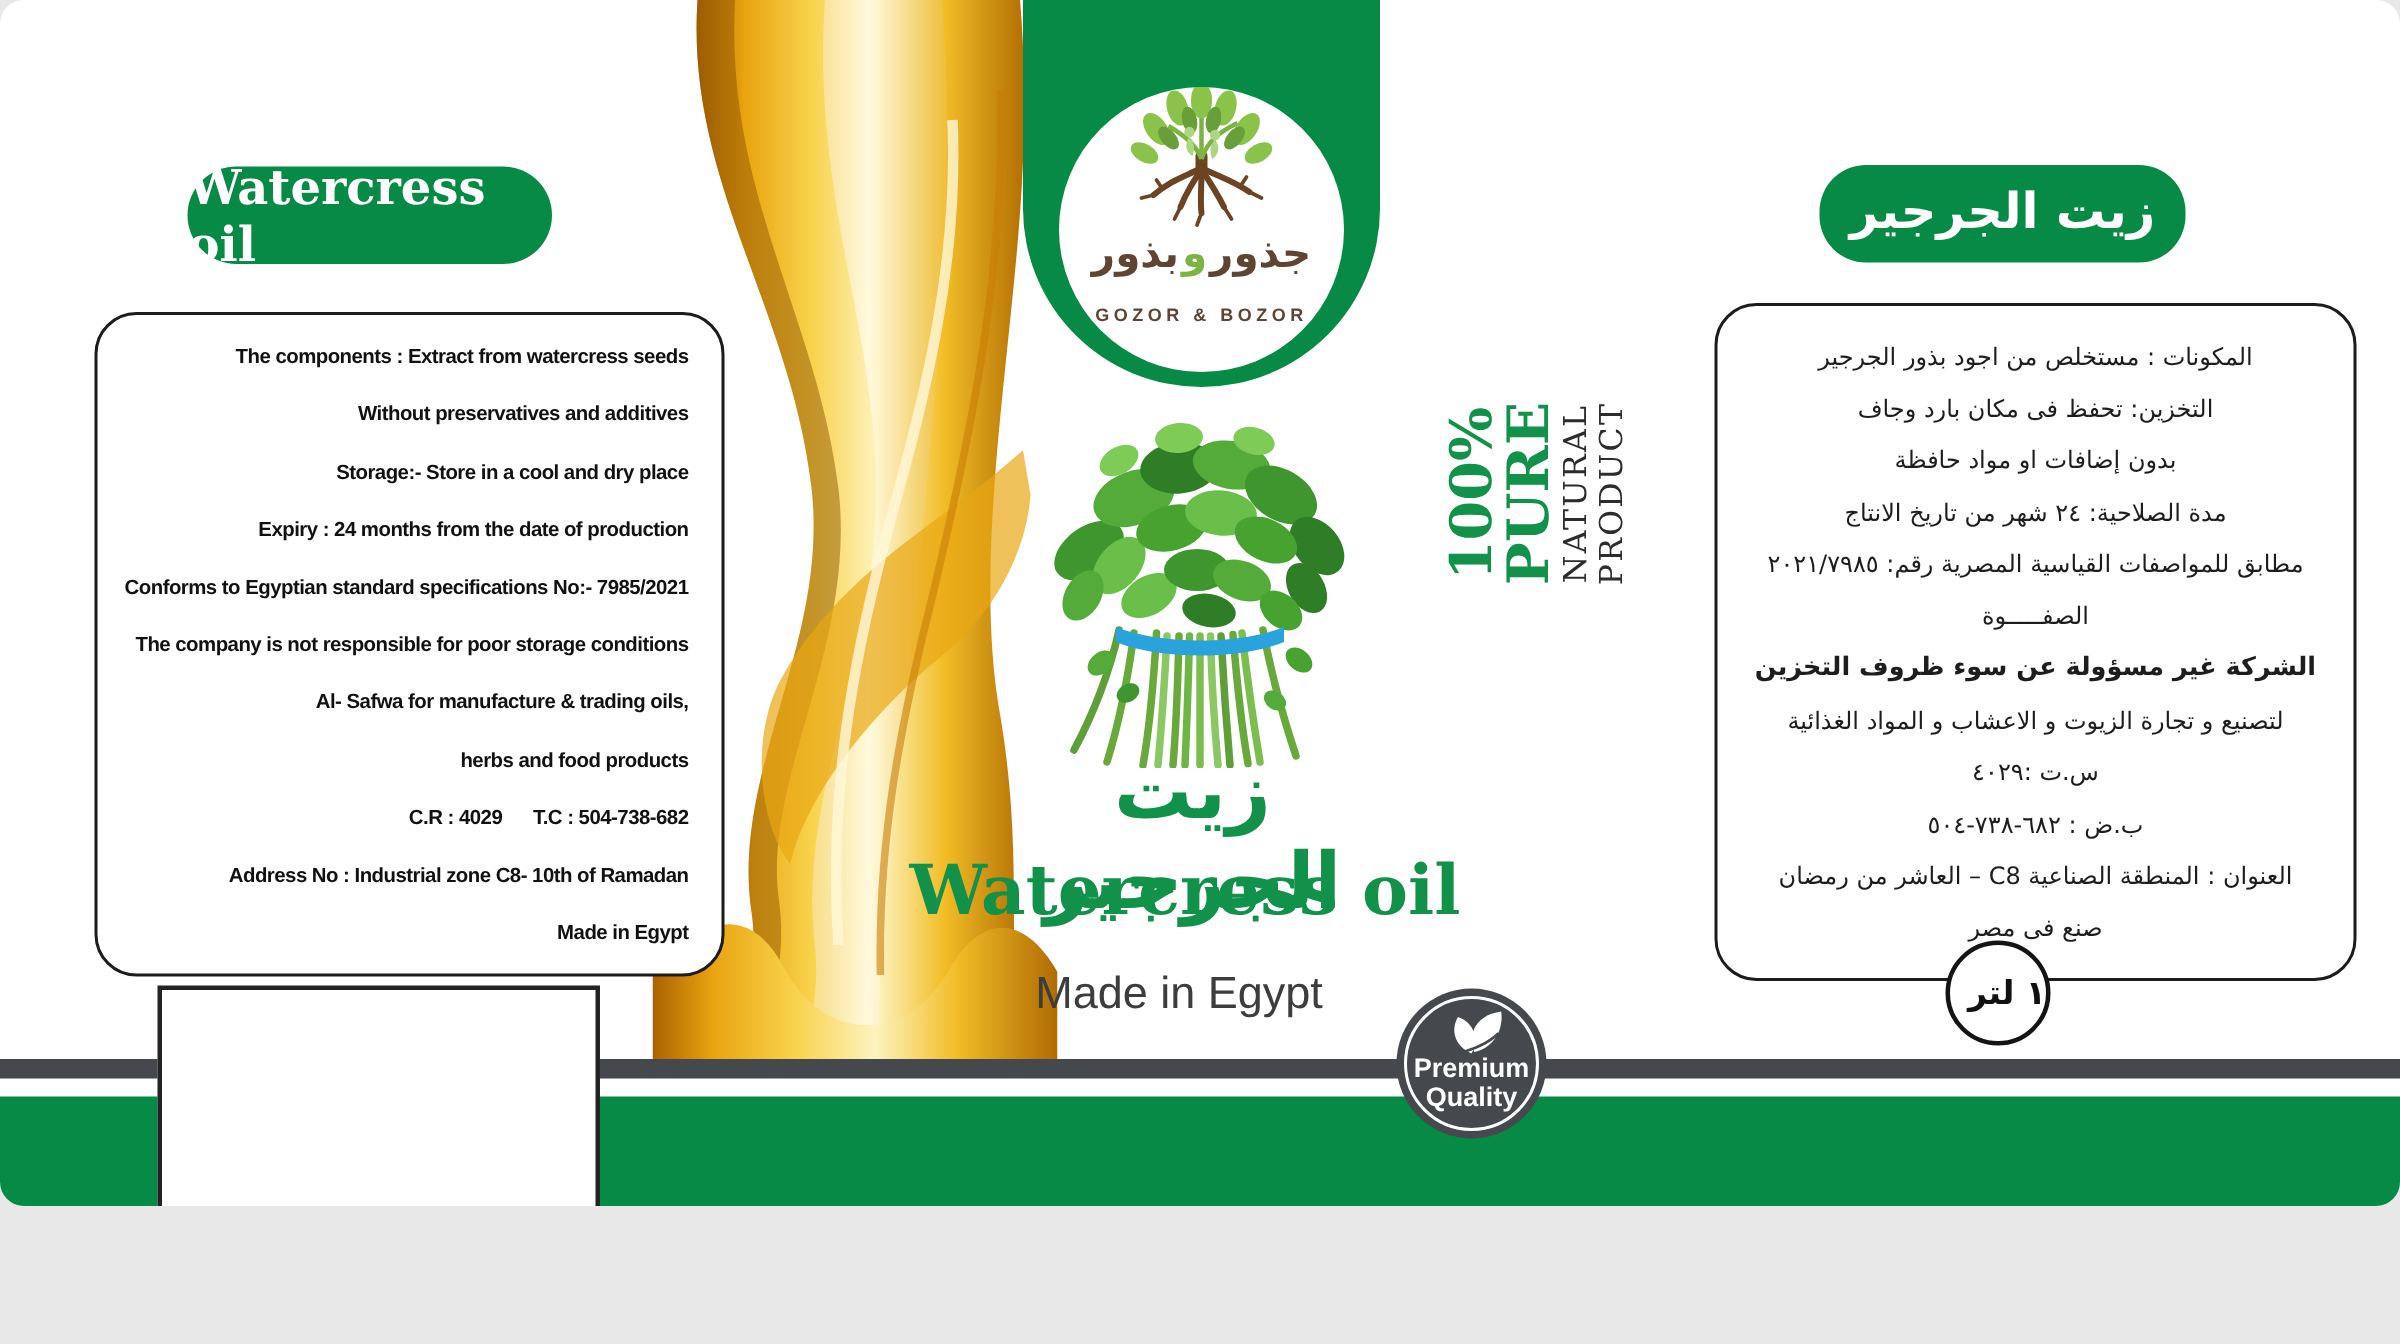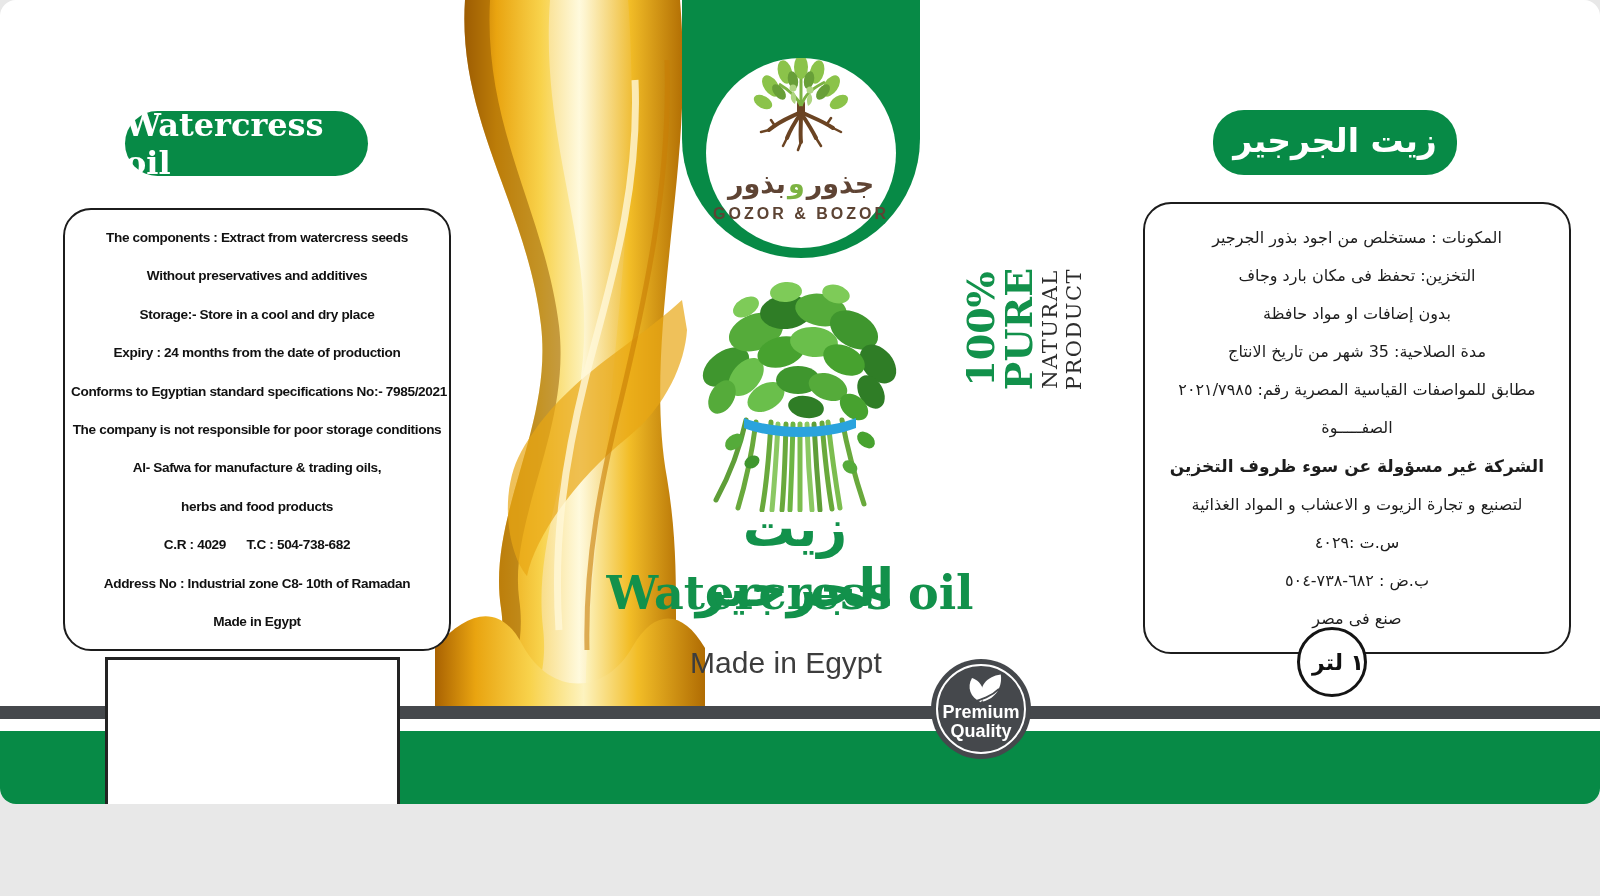--- a/index.html
+++ b/index.html
@@ -14,21 +14,21 @@
   }
   .pill-left{left:125px;top:111px;width:243px;height:65px;border-radius:33px;
     font-family:"DejaVu Serif",serif;font-weight:bold;font-size:32px;}
   .pill-right{left:1213px;top:110px;width:244px;height:61px;border-radius:31px;
     font-family:"DejaVu Sans",sans-serif;font-weight:bold;font-size:33px;direction:rtl;padding-bottom:4px;}
   
   .infobox{
     position:absolute;background:#fff;border:2.5px solid #1c1c1c;border-radius:28px;
     display:flex;flex-direction:column;justify-content:space-between;z-index:2;
   }
-  .box-left{left:63px;top:208px;width:372px;height:399px;padding:20px 6px;}
+  .box-left{left:63px;top:208px;width:372px;height:399px;padding:20px 22px;align-items:flex-end;}
   .box-left .bline{
     font-size:13.6px;font-weight:bold;color:#111;text-align:center;
     letter-spacing:-0.35px;white-space:nowrap;
   }
   .box-right{left:1143px;top:202px;width:374px;height:400px;padding:24px 25px;direction:rtl;}
   .box-right .bline{
     font-family:"DejaVu Sans",sans-serif;font-size:16px;color:#1d1d1d;
     text-align:center;white-space:nowrap;
   }
   .box-right .bline:nth-child(7){font-weight:bold;font-size:17px;}
@@ -36,25 +36,25 @@
   .tab-center{
     position:absolute;left:682px;top:0;width:238px;height:258px;background:var(--green);
     border-radius:0 0 119px 119px;z-index:3;
   }
   .logo-circle{
     position:absolute;left:24px;top:58px;width:190px;height:190px;background:#fff;border-radius:50%;
     display:flex;flex-direction:column;align-items:center;
   }
   .brand-ar{
     direction:rtl;font-family:"DejaVu Sans",sans-serif;font-weight:bold;font-size:27px;
-    color:var(--brown);line-height:1;margin-top:16px;
+    color:var(--brown);line-height:1;margin-top:2px;
   }
   .brand-ar .waw{color:#7cb342;padding:0 2px;}
   .brand-en{
-    font-size:16px;font-weight:bold;letter-spacing:3px;color:#5d4434;margin-top:8px;
+    font-size:12px;font-weight:bold;letter-spacing:3px;color:#5d4434;margin-top:20px;
   }
   
   .title-ar{
     position:absolute;left:640px;top:498px;width:310px;text-align:center;direction:rtl;
     font-family:"DejaVu Sans",sans-serif;font-weight:bold;font-size:52px;color:var(--title-green);z-index:2;
   }
   .title-en{
     position:absolute;left:590px;top:566px;width:400px;text-align:center;
     font-family:"DejaVu Serif",serif;font-weight:bold;font-size:46px;color:var(--title-green);z-index:2;
   }
@@ -253,27 +253,28 @@
 
   <div class="pill pill-right">
     <span>زيت الجرجير</span>
   </div>
 
   <div class="infobox box-right">
 
   <div class="bline">المكونات : مستخلص من اجود بذور الجرجير</div>
       <div class="bline">التخزين: تحفظ فى مكان بارد وجاف</div>
       <div class="bline">بدون إضافات او مواد حافظة</div>
-      <div class="bline">مدة الصلاحية: 35 شهر من تاريخ الانتاج</div>
+      <div class="bline">مدة الصلاحية: ٢٤ شهر من تاريخ الانتاج</div>
       <div class="bline">مطابق للمواصفات القياسية المصرية رقم: ٢٠٢١/٧٩٨٥</div>
       <div class="bline">الصفـــــوة</div>
       <div class="bline">الشركة غير مسؤولة عن سوء ظروف التخزين</div>
       <div class="bline">لتصنيع و تجارة الزيوت و الاعشاب و المواد الغذائية</div>
       <div class="bline">س.ت :٤٠٢٩</div>
       <div class="bline">ب.ض : ٦٨٢-٧٣٨-٥٠٤</div>
+      <div class="bline">العنوان : المنطقة الصناعية C8 – العاشر من رمضان</div>
       <div class="bline">صنع فى مصر</div>
     </div>
 
   <div class="liter-circle">
     <span>١ لتر</span>
   </div>
 
   <div class="divider-bar"></div>
   <div class="green-band"></div>
   <div class="barcode-box"></div>

